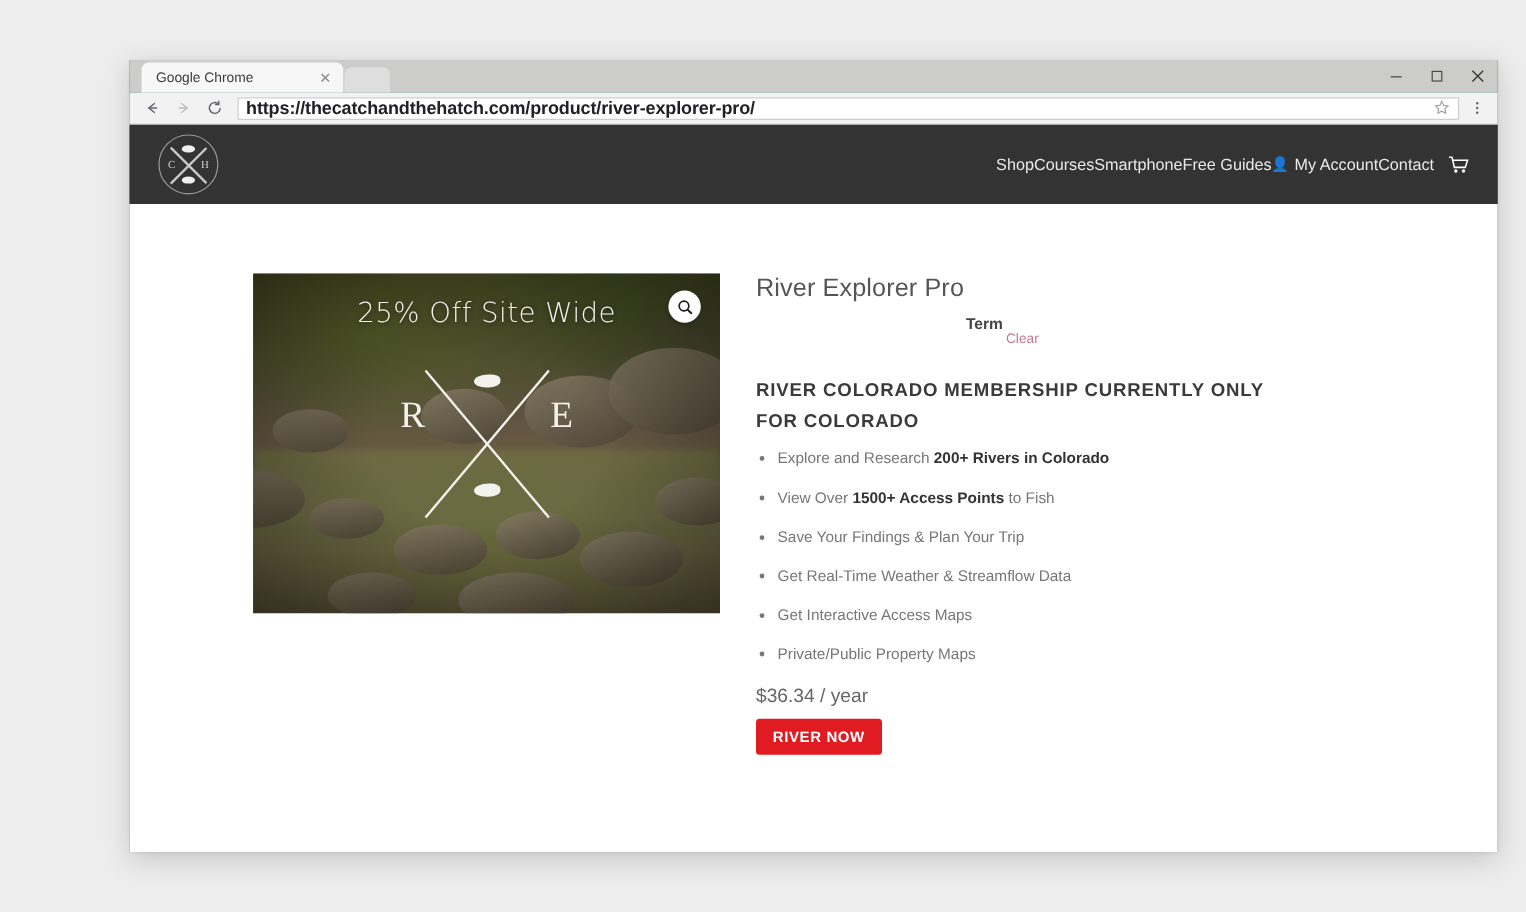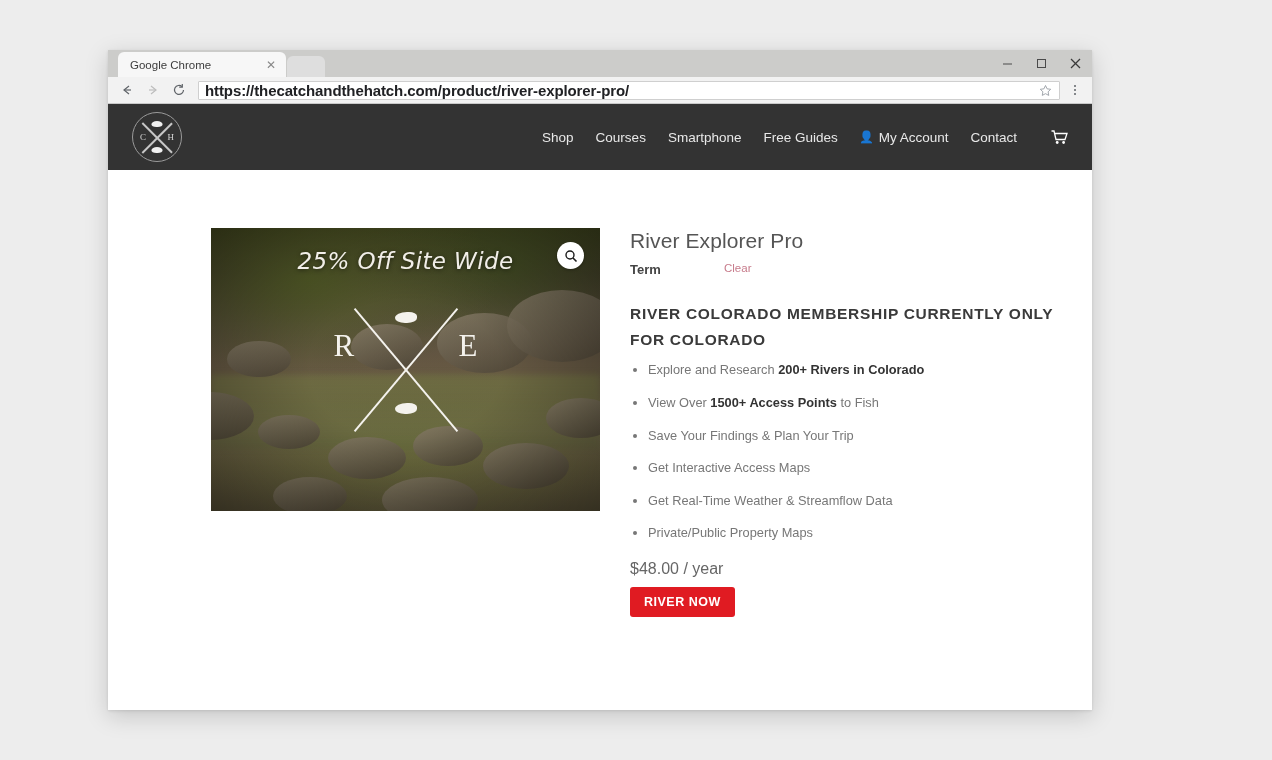--- a/index.html
+++ b/index.html
@@ -7,21 +7,21 @@
     width: 1272px; height: 760px;
     background: #ededed;
     font-family: "Liberation Sans", sans-serif;
     overflow: hidden;
   }
 
   
   .browser-window {
     position: absolute;
     left: 108px; top: 50px;
-    width: 984px; height: 660px;
+    width: 1140px; height: 660px;
     background: #0f766e;
     box-shadow: 0 6px 22px rgba(0,0,0,0.17), 0 1px 3px rgba(0,0,0,0.10);
   }
 
   
   .tab-strip {
     position: relative;
     height: 27px;
     background: #ccccca;
     display: flex;
@@ -129,21 +129,21 @@
   .logo .fish {
     position: absolute; left: 50%; transform: translateX(-50%);
     width: 11px; height: 6px; background: #f0f0f0;
     border-radius: 50% 50% 45% 45%;
   }
   .logo .fish-top { top: 8px; }
   .logo .fish-bot { bottom: 8px; }
 
   .site-nav {
     margin-left: auto;
-    display: flex; align-items: flex-end; gap: 22px;
+    display: flex; align-items: flex-end; 
   }
   .nav-link {
     color: #e8e8e8; font-size: 13.5px;
     text-decoration: none; white-space: nowrap;
     display: flex; align-items: center; gap: 4px;
   }
   .person-icon { font-size: 12px; }
   .cart-icon { color: #fff; margin-left: 12px; display: flex; }
 
   
@@ -193,21 +193,20 @@
     background: radial-gradient(ellipse at center, rgba(0,0,0,0.05) 35%, rgba(0,0,0,0.42) 100%);
   }
   .img-text-top {
     position: absolute; left: 0; right: 0; top: 20px;
     text-align: center;
     color: #f2efe9; font-size: 23px;
     font-family: "DejaVu Sans", sans-serif;
     font-weight: 300;
     letter-spacing: 0.4px;
     text-shadow: 0 1px 4px rgba(0,0,0,0.5);
-    font-style: italic;
   }
   .img-text-bottom {
     position: absolute; left: 0; right: 0; bottom: 28px;
     text-align: center;
     color: #e8e5de; font-size: 19px;
     font-family: "DejaVu Sans", sans-serif;
     font-weight: 300;
     letter-spacing: 2.6px;
     text-shadow: 0 1px 4px rgba(0,0,0,0.5);
   }
@@ -254,22 +253,23 @@
     font-weight: normal;
     line-height: 1.2;
     margin-bottom: 9px;
     letter-spacing: 0.1px;
   }
   .product-price {
     font-size: 16px; color: #666666;
     margin-bottom: 30px;
   }
   .variation-row {
-    display: flex; 
+    display: flex; align-items: center;
     margin-bottom: 24px;
+    flex-direction: column;
   }
   .variation-label {
     font-size: 13px; color: #444444;
     font-weight: bold;
     width: 80px;
   }
   .select-wrap {
     position: relative;
     width: 230px; height: 33px;
     background: linear-gradient(180deg, #f2f2f2, #e2e2e2);
@@ -490,24 +490,24 @@
           <span class="variation-label">Term</span>
           <a class="clear-link" href="#">Clear</a>
         </div>
 
         <div class="feature-heading">RIVER COLORADO MEMBERSHIP CURRENTLY ONLY FOR COLORADO</div>
 
         <ul class="feature-list">
           <li><span>Explore and Research </span><b>200+ Rivers in Colorado</b><span></span></li>
           <li><span>View Over </span><b>1500+ Access Points</b><span> to Fish</span></li>
           <li><span>Save Your Findings &amp; Plan Your Trip</span></li>
+          <li><span>Get Real-Time Weather &amp; Streamflow Data</span></li>
           <li><span>Get Interactive Access Maps</span></li>
-          <li><span>Get Real-Time Weather &amp; Streamflow Data</span></li>
           <li><span>Private/Public Property Maps</span></li>
         </ul>
 
-        <div class="final-price">$48.00 / year</div>
+        <div class="final-price">$36.34 / year</div>
         <button class="join-btn">RIVER NOW</button>
       </div>
 
     </div>
   </div>
 </div>
 
 </body></html>

